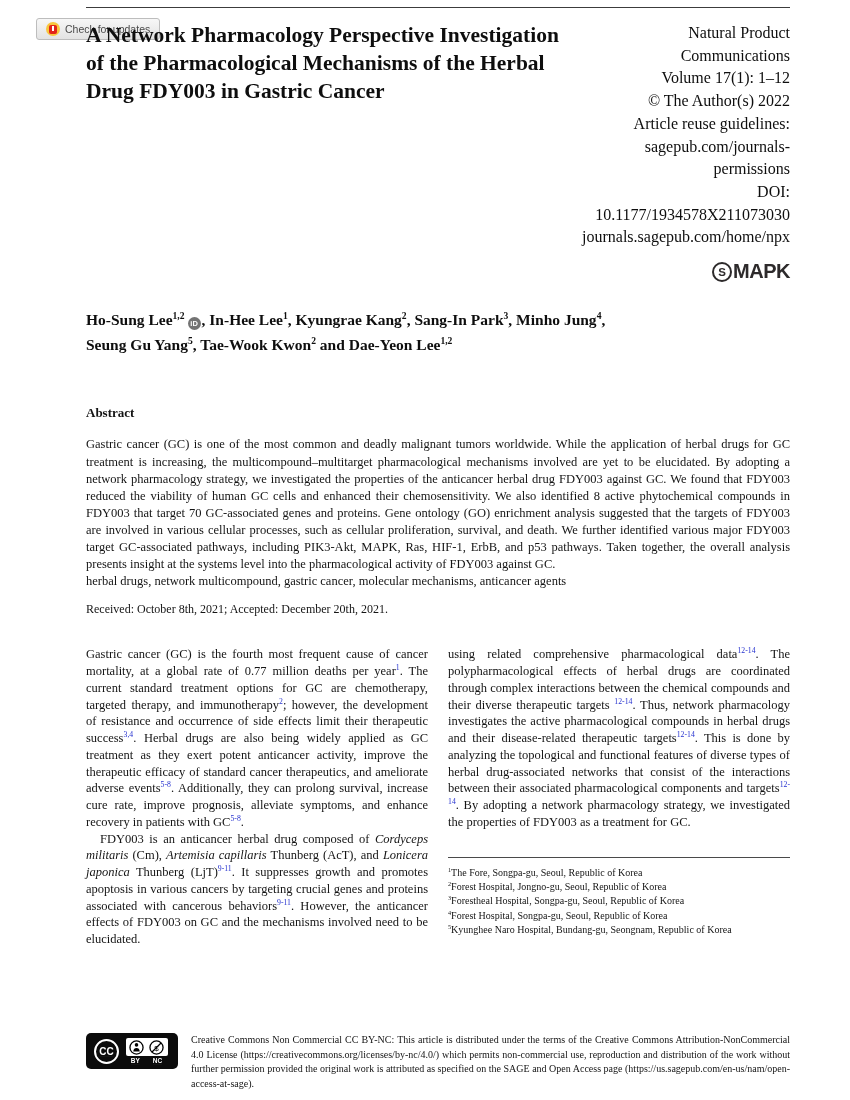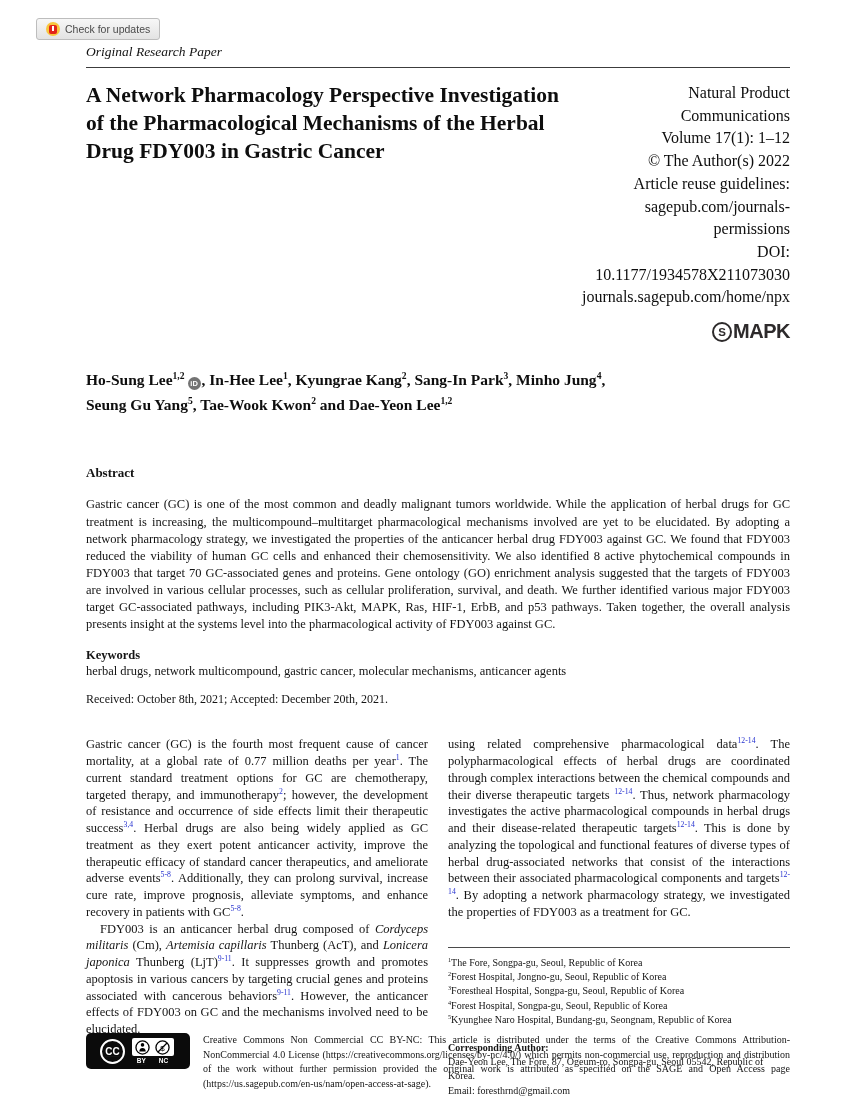--- a/index.html
+++ b/index.html
@@ -51,21 +51,21 @@
 
   .fn-block{margin-top:26px;border-top:1px solid #4a4a4a;padding-top:8px;
     font-size:10px;line-height:1.44;text-align:left;}
   .fn-block sup{color:inherit;}
   .affil{margin:0;}
   .corr{margin-top:13px;}
   .corr-h{font-weight:bold;}
 
   .license{position:absolute;top:1033px;left:86px;width:704px;display:flex;gap:13px;align-items:flex-start;}
   .cc-badge{width:76px;height:36px;background:#0b0b0b;border-radius:5px;display:flex;align-items:center;
-    padding:0 14px;flex-shrink:0;cursor:pointer;text-decoration:underline;}
+    padding:0 8px;flex-shrink:0;cursor:pointer;text-decoration:underline;}
   .cc-circle{width:21px;height:21px;border:2px solid #fff;border-radius:50%;color:#fff;display:flex;
     align-items:center;justify-content:center;font-family:"Liberation Sans",sans-serif;
     font-weight:bold;font-size:10px;flex-shrink:0;margin-right:4px;}
   .cc-cells{display:flex;flex-direction:column;align-items:center;flex:1;}
   .cc-white{background:#fff;border-radius:2px;display:flex;gap:4px;padding:1px 3px;}
   .cc-glyph{width:16px;height:16px;display:flex;align-items:center;justify-content:center;}
   .cc-labels{display:flex;gap:13px;margin-top:1px;}
   .cc-label{color:#fff;font-family:"Liberation Sans",sans-serif;font-size:6.5px;font-weight:bold;}
   .license-text{flex:1;font-size:10px;line-height:1.46;text-align:justify;}
 </style>
@@ -73,21 +73,20 @@
 <body>
 
 <div class="page">
 
   <div class="update-badge">
     <span class="crossmark-icon"></span>
     <span>Check for updates</span>
   </div>
 
   <div class="content">
-    <div class="category">Original Research Paper</div>
     <hr class="head-rule">
 
     <div class="header-row">
       <div class="article-title">A Network Pharmacology Perspective Investigation of the Pharmacological Mechanisms of the Herbal Drug FDY003 in Gastric Cancer</div>
       <div class="journal-col">
         <div class="journal-info">
           <div>Natural Product Communications</div>
           <div>Volume 17(1): 1–12</div>
           <div>© The Author(s) 2022</div>
           <div>Article reuse guidelines:</div>
@@ -100,43 +99,37 @@
             <span>MAPK</span>
         </div>
       </div>
     </div>
 
     <div class="authors">Ho-Sung Lee<sup>1,2</sup><span class="orcid">iD</span>, In-Hee Lee<sup>1</sup>, Kyungrae Kang<sup>2</sup>, Sang-In Park<sup>3</sup>, Minho Jung<sup>4</sup>, Seung Gu Yang<sup>5</sup>, Tae-Wook Kwon<sup>2</sup> and Dae-Yeon Lee<sup>1,2</sup></div>
 
     <div class="abstract-h">Abstract</div>
     <div class="abstract-body">Gastric cancer (GC) is one of the most common and deadly malignant tumors worldwide. While the application of herbal drugs for GC treatment is increasing, the multicompound–multitarget pharmacological mechanisms involved are yet to be elucidated. By adopting a network pharmacology strategy, we investigated the properties of the anticancer herbal drug FDY003 against GC. We found that FDY003 reduced the viability of human GC cells and enhanced their chemosensitivity. We also identified 8 active phytochemical compounds in FDY003 that target 70 GC-associated genes and proteins. Gene ontology (GO) enrichment analysis suggested that the targets of FDY003 are involved in various cellular processes, such as cellular proliferation, survival, and death. We further identified various major FDY003 target GC-associated pathways, including PIK3-Akt, MAPK, Ras, HIF-1, ErbB, and p53 pathways. Taken together, the overall analysis presents insight at the systems level into the pharmacological activity of FDY003 against GC.</div>
 
-    <div class="keywords-h">Keywords</div>
     <div class="keywords">herbal drugs, network multicompound, gastric cancer, molecular mechanisms, anticancer agents</div>
 
     <div class="received">Received: October 8th, 2021; Accepted: December 20th, 2021.</div>
 
     <div class="columns">
       <div class="col body-text">
         <p>Gastric cancer (GC) is the fourth most frequent cause of cancer mortality, at a global rate of 0.77 million deaths per year<sup>1</sup>. The current standard treatment options for GC are chemotherapy, targeted therapy, and immunotherapy<sup>2</sup>; however, the development of resistance and occurrence of side effects limit their therapeutic success<sup>3,4</sup>. Herbal drugs are also being widely applied as GC treatment as they exert potent anticancer activity, improve the therapeutic efficacy of standard cancer therapeutics, and ameliorate adverse events<sup>5-8</sup>. Additionally, they can prolong survival, increase cure rate, improve prognosis, alleviate symptoms, and enhance recovery in patients with GC<sup>5-8</sup>.</p>
         <p class="indent">FDY003 is an anticancer herbal drug composed of <i>Cordyceps militaris</i> (Cm), <i>Artemisia capillaris</i> Thunberg (AcT), and <i>Lonicera japonica</i> Thunberg (LjT)<sup>9-11</sup>. It suppresses growth and promotes apoptosis in various cancers by targeting crucial genes and proteins associated with cancerous behaviors<sup>9-11</sup>. However, the anticancer effects of FDY003 on GC and the mechanisms involved need to be elucidated.</p>
       </div>
       <div class="col body-text">
         <p>using related comprehensive pharmacological data<sup>12-14</sup>. The polypharmacological effects of herbal drugs are coordinated through complex interactions between the chemical compounds and their diverse therapeutic targets <sup>12-14</sup>. Thus, network pharmacology investigates the active pharmacological compounds in herbal drugs and their disease-related therapeutic targets<sup>12-14</sup>. This is done by analyzing the topological and functional features of diverse types of herbal drug-associated networks that consist of the interactions between their associated pharmacological components and targets<sup>12-14</sup>. By adopting a network pharmacology strategy, we investigated the properties of FDY003 as a treatment for GC.</p>
         <div class="fn-block">
           <p class="affil"><sup>1</sup>The Fore, Songpa-gu, Seoul, Republic of Korea</p>
           <p class="affil"><sup>2</sup>Forest Hospital, Jongno-gu, Seoul, Republic of Korea</p>
           <p class="affil"><sup>3</sup>Forestheal Hospital, Songpa-gu, Seoul, Republic of Korea</p>
           <p class="affil"><sup>4</sup>Forest Hospital, Songpa-gu, Seoul, Republic of Korea</p>
           <p class="affil"><sup>5</sup>Kyunghee Naro Hospital, Bundang-gu, Seongnam, Republic of Korea</p>
-          <div class="corr">
-            <div class="corr-h">Corresponding Author:</div>
-            <div>Dae-Yeon Lee, The Fore, 87, Ogeum-ro, Songpa-gu, Seoul 05542, Republic of Korea.</div>
-            <div>Email: foresthrnd@gmail.com</div>
-          </div>
         </div>
       </div>
     </div>
   </div>
 
   <div class="license">
     <div class="cc-badge">
       <span class="cc-circle">CC</span>
       <span class="cc-cells">
         <span class="cc-white">

